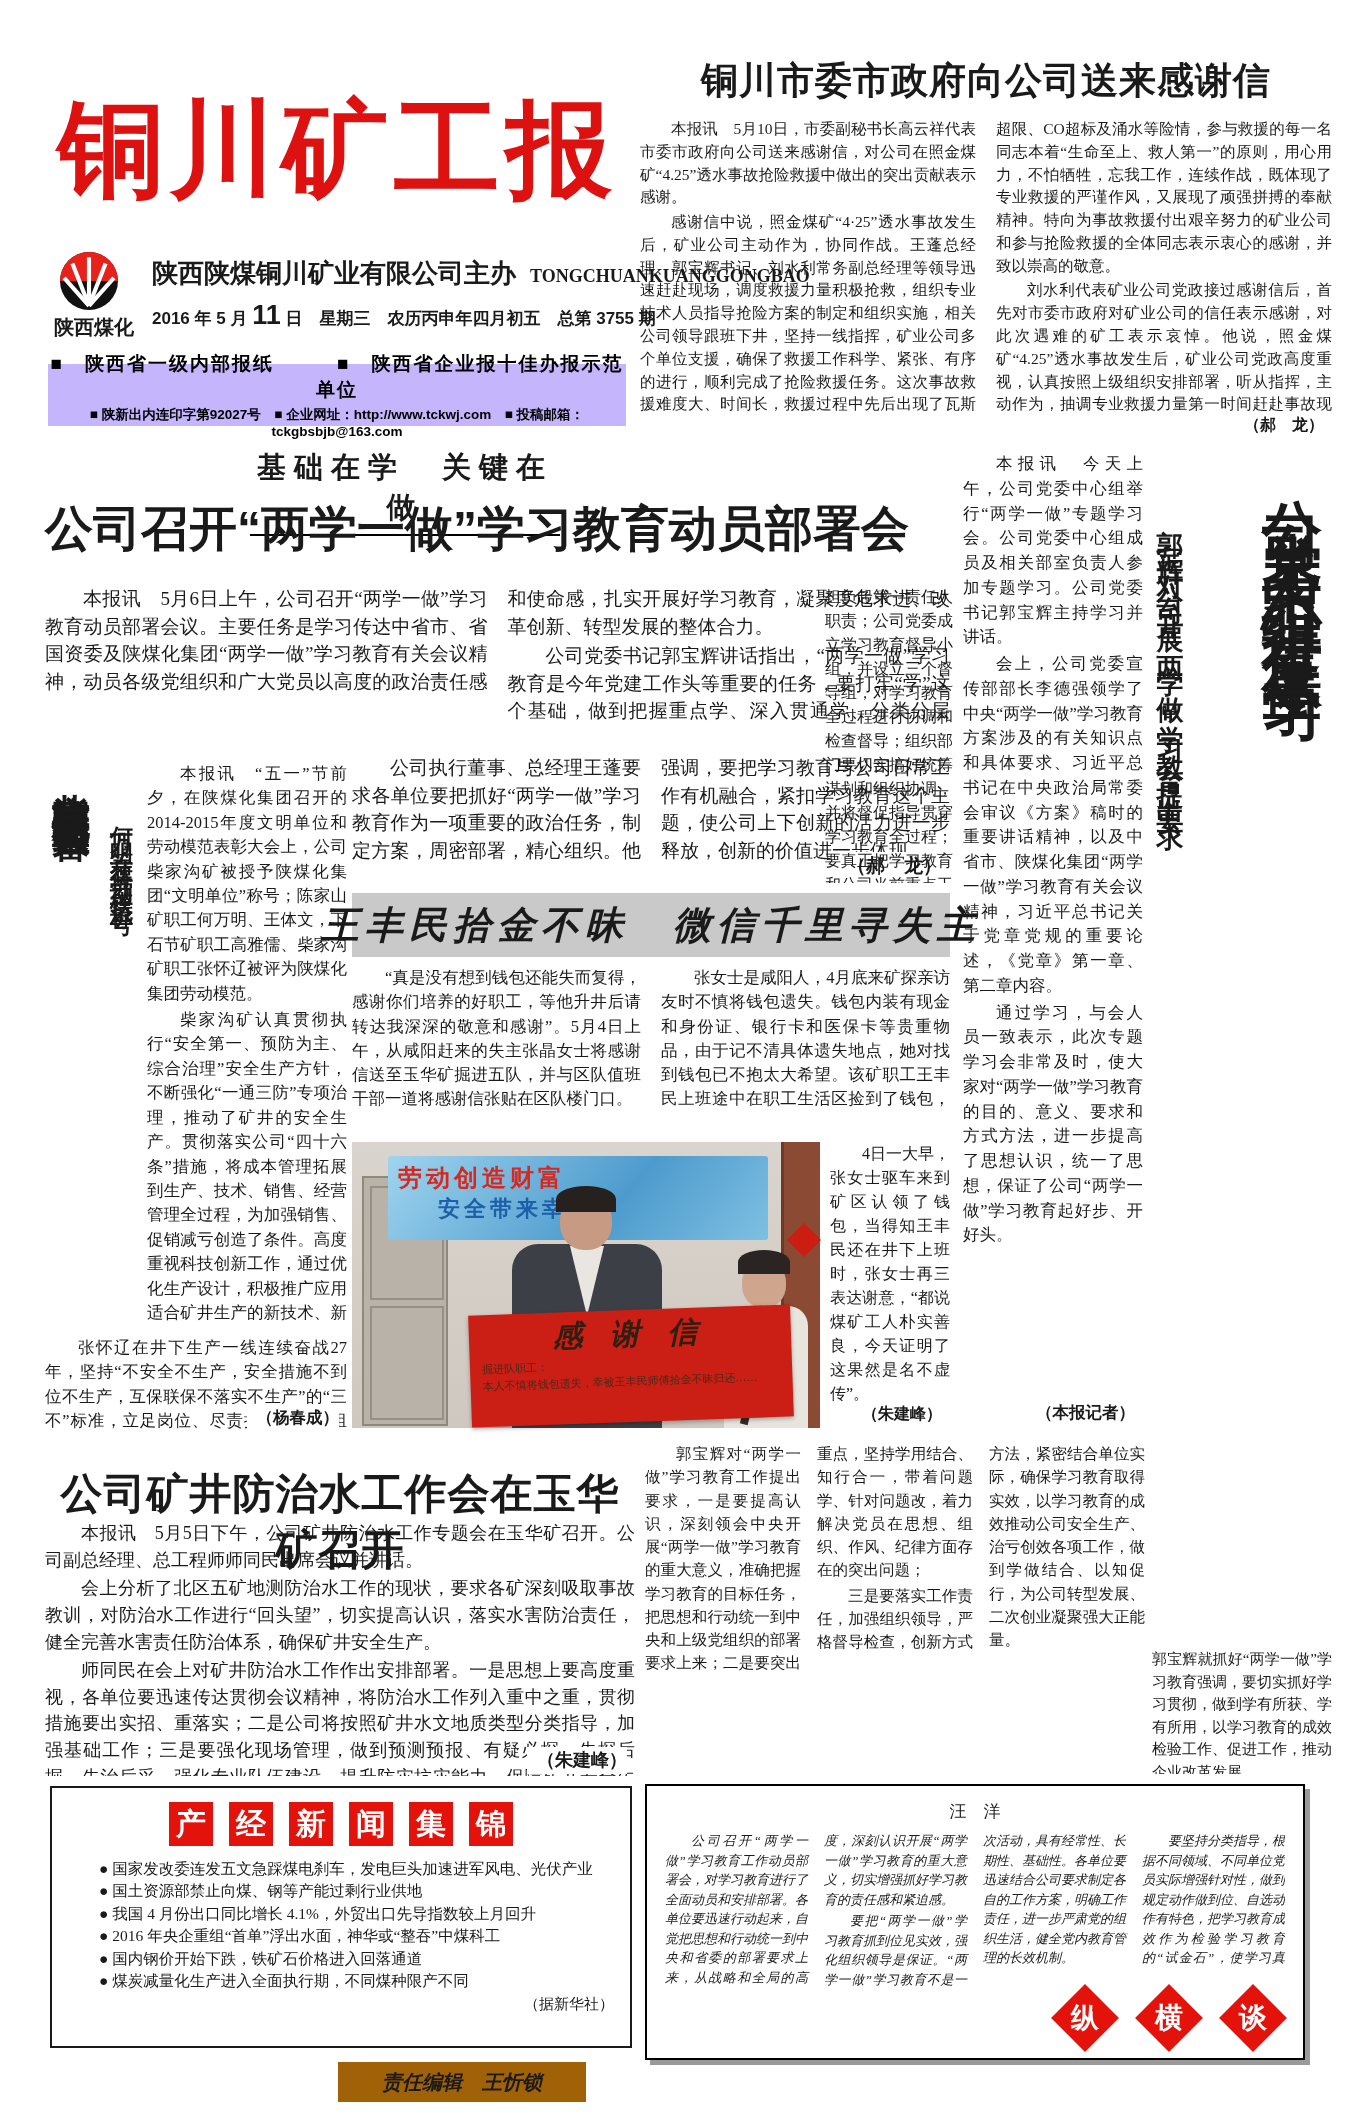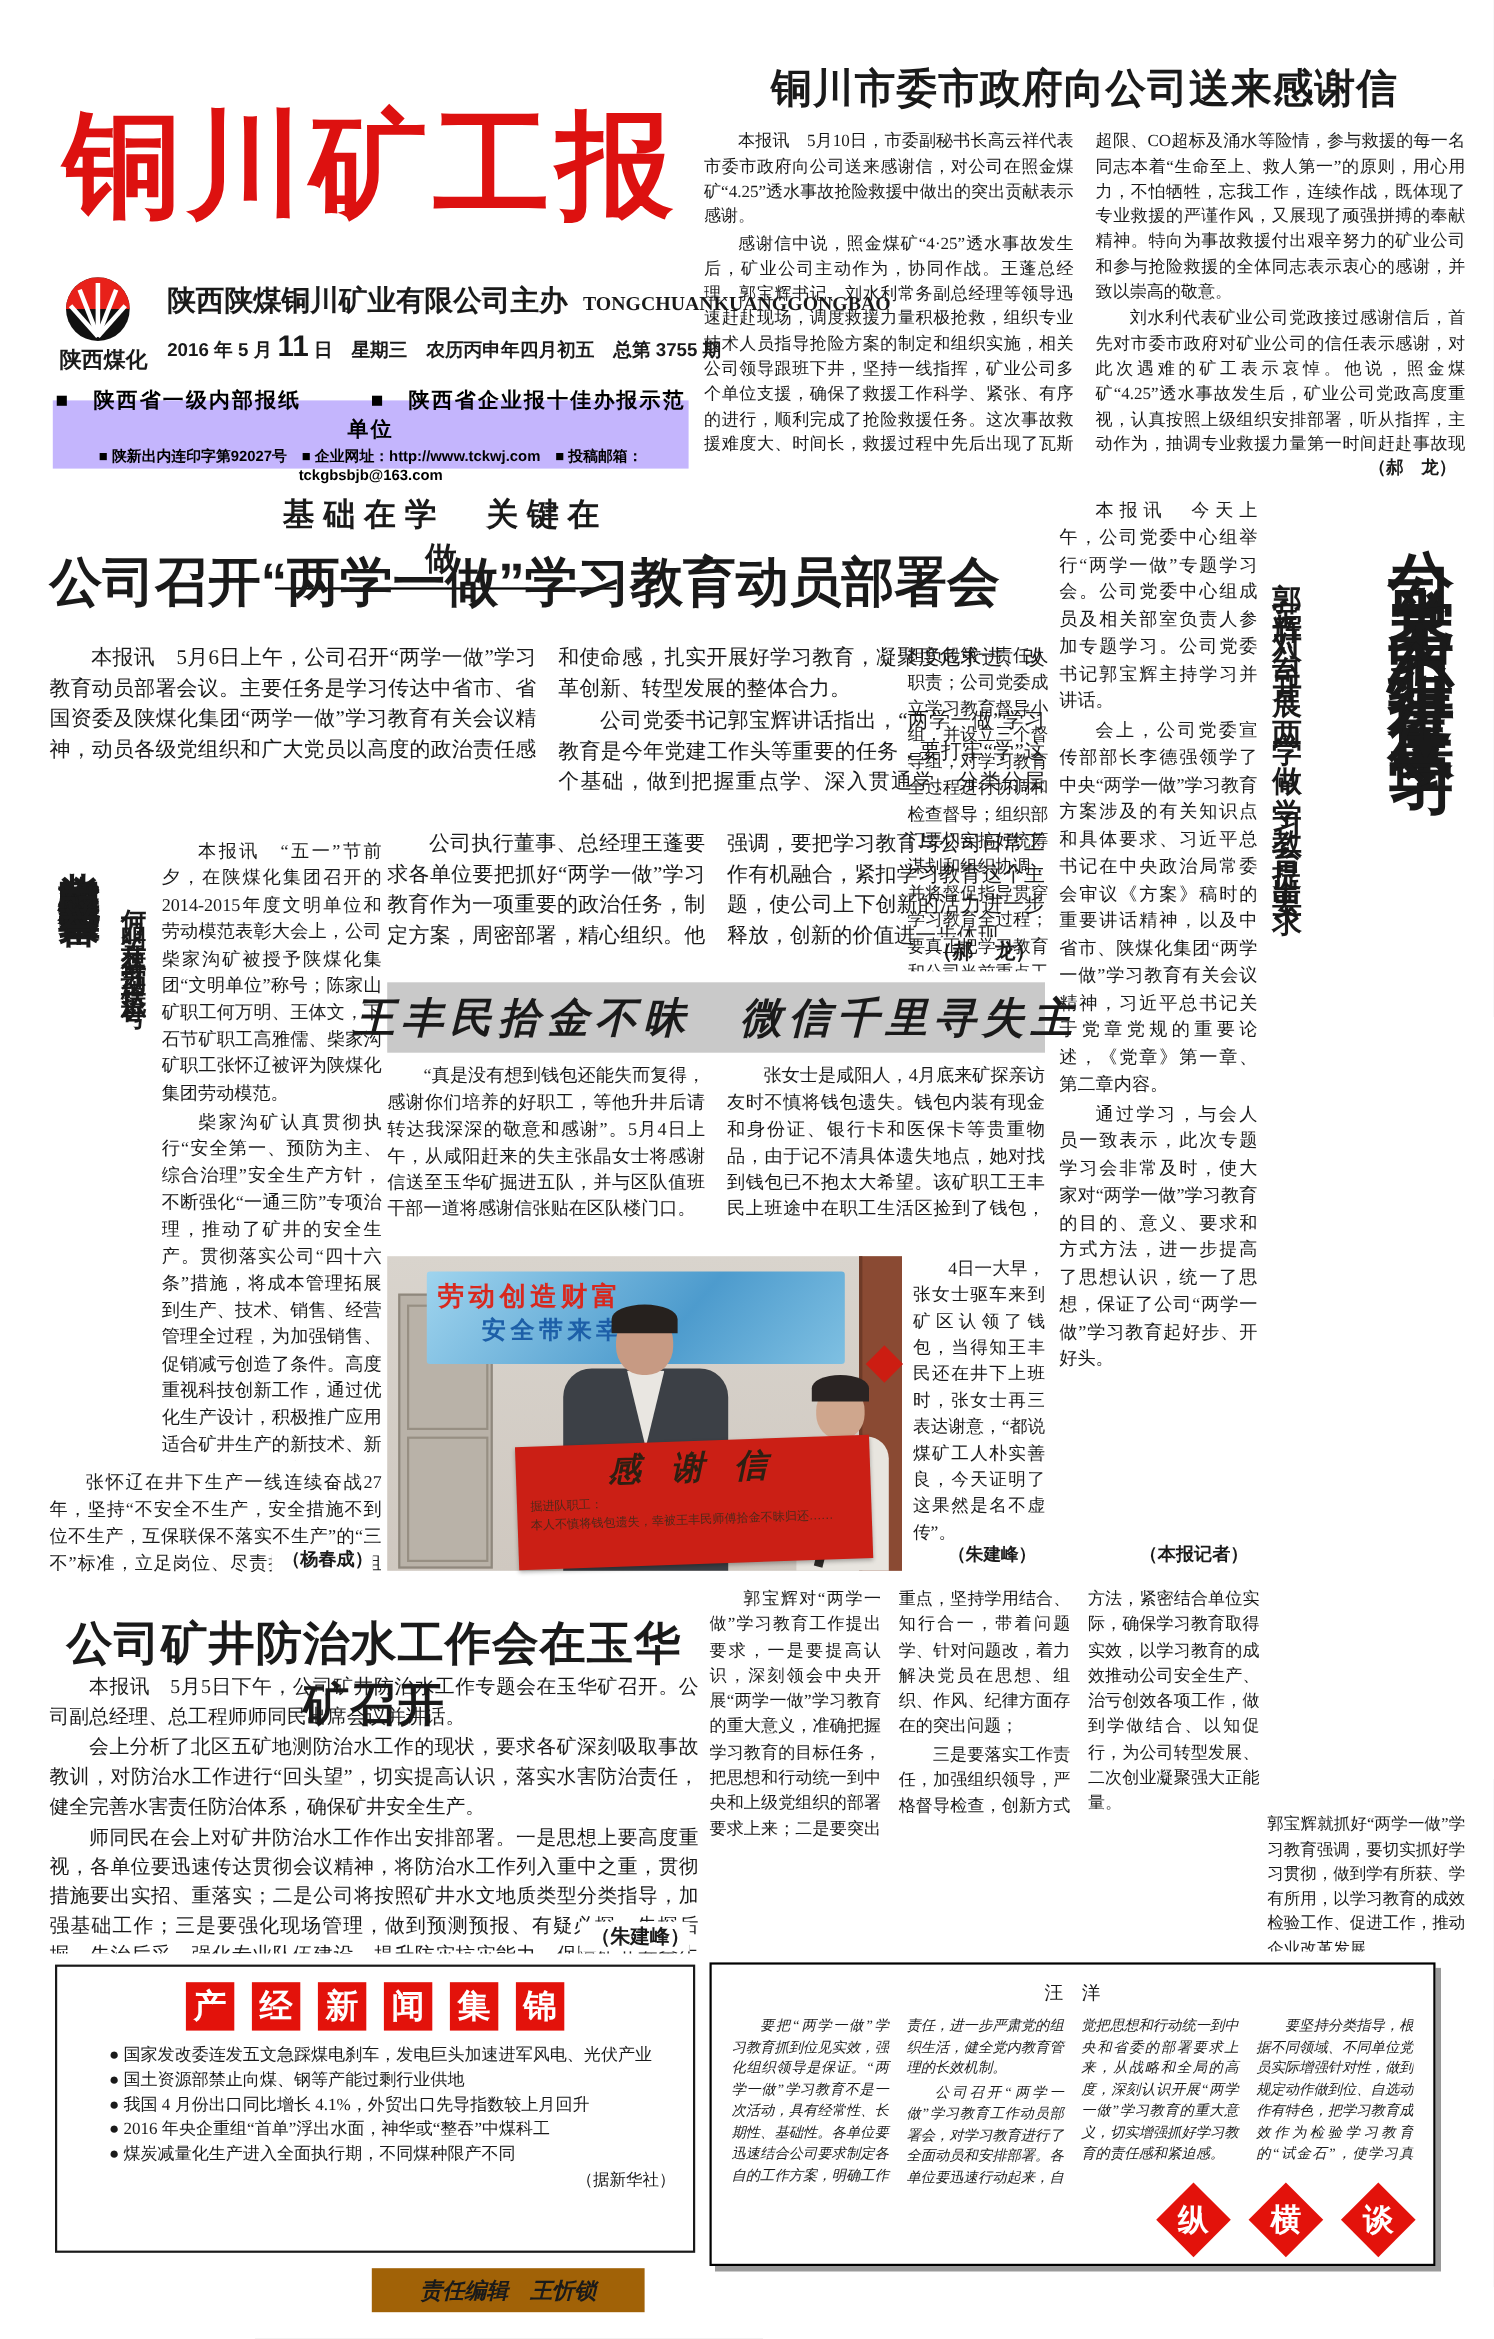--- a/index.html
+++ b/index.html
@@ -282,32 +282,33 @@
       <span>新</span>
       <span>闻</span>
       <span>集</span>
       <span>锦</span>
     </div>
     <ul>
       <li>国家发改委连发五文急踩煤电刹车，发电巨头加速进军风电、光伏产业</li>
       <li>国土资源部禁止向煤、钢等产能过剩行业供地</li>
       <li>我国 4 月份出口同比增长 4.1%，外贸出口先导指数较上月回升</li>
       <li>2016 年央企重组“首单”浮出水面，神华或“整吞”中煤科工</li>
+      <li>国内钢价开始下跌，铁矿石价格进入回落通道</li>
       <li>煤炭减量化生产进入全面执行期，不同煤种限产不同</li>
     </ul>
     <div class="digest-credit">（据新华社）</div>
   </div>
 
   <div class="abs editor-box">责任编辑　王忻锁</div>
 
   <div class="abs edit-box">
     <div class="edit-byline">汪　洋</div>
     <div class="edit-body">
+      <p>公司召开“两学一做”学习教育工作动员部署会，对学习教育进行了全面动员和安排部署。各单位要迅速行动起来，自觉把思想和行动统一到中央和省委的部署要求上来，从战略和全局的高度，深刻认识开展“两学一做”学习教育的重大意义，切实增强抓好学习教育的责任感和紧迫感。</p>
       <p>要把“两学一做”学习教育抓到位见实效，强化组织领导是保证。“两学一做”学习教育不是一次活动，具有经常性、长期性、基础性。各单位要迅速结合公司要求制定各自的工作方案，明确工作责任，进一步严肃党的组织生活，健全党内教育管理的长效机制。</p>
-      <p>公司召开“两学一做”学习教育工作动员部署会，对学习教育进行了全面动员和安排部署。各单位要迅速行动起来，自觉把思想和行动统一到中央和省委的部署要求上来，从战略和全局的高度，深刻认识开展“两学一做”学习教育的重大意义，切实增强抓好学习教育的责任感和紧迫感。</p>
       <p>要坚持分类指导，根据不同领域、不同单位党员实际增强针对性，做到规定动作做到位、自选动作有特色，把学习教育成效作为检验学习教育的“试金石”，使学习真正成为锤炼党性的“大熔炉”。</p>
 
     </div>
     <div class="dia-row">
       <div class="dia">
           <span>纵</span>
         </div>
       <div class="dia">
           <span>横</span>
         </div>

